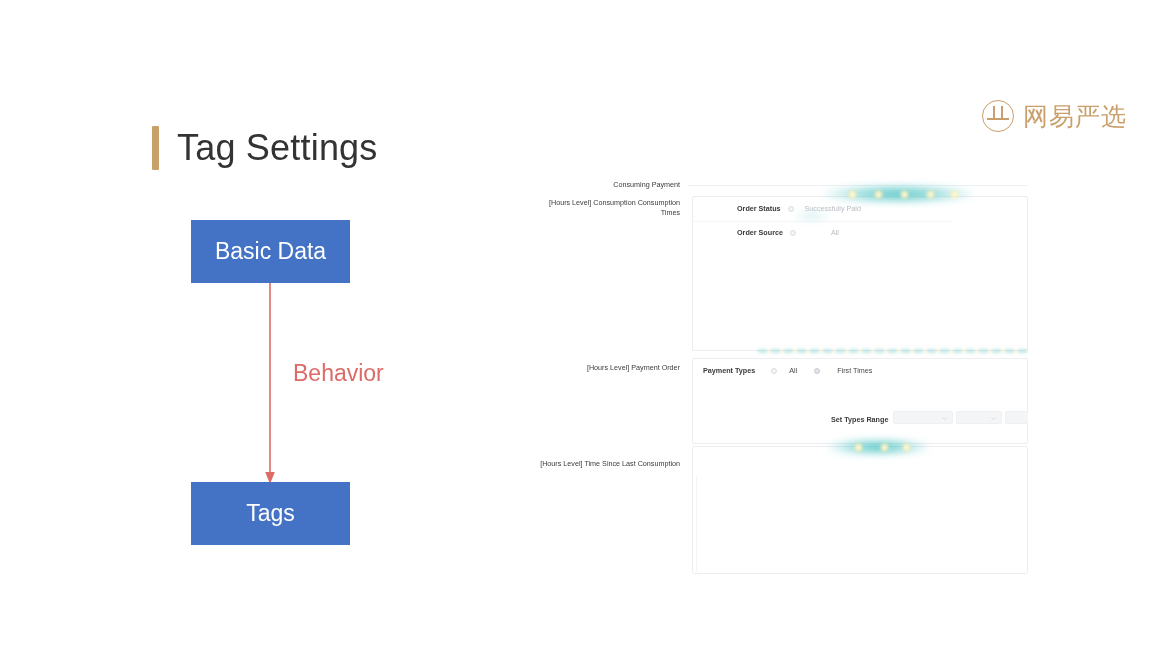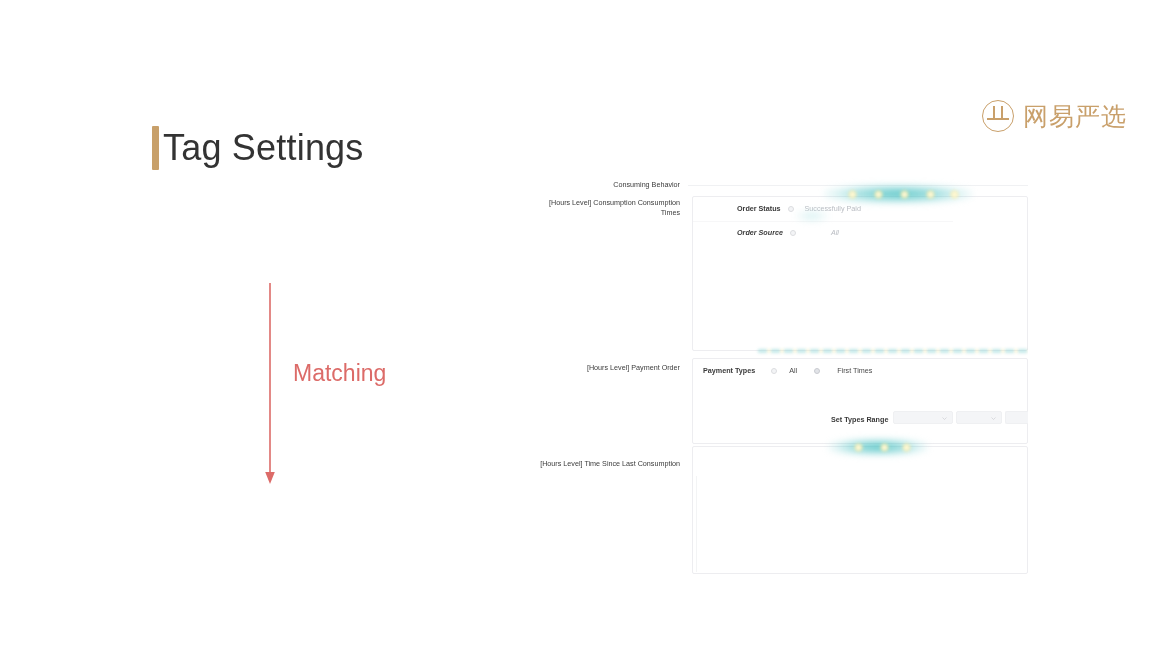--- a/index.html
+++ b/index.html
@@ -16,21 +16,21 @@
     -webkit-font-smoothing: antialiased;
   }
 
   
   #slide-title-wrap {
     position: absolute;
     left: 152px;
     top: 126px;
     display: flex;
     align-items: center;
-    gap: 4px;
+    gap: 18px;
   }
   #title-accent-bar {
     width: 7px;
     height: 44px;
     background: #c8a06a;
     border-radius: 1px;
   }
   #slide-title {
     font-size: 36px;
     color: #333333;
@@ -277,50 +277,56 @@
   <div id="brand-mark">
     <div class="ring"></div>
     <div class="v1"></div>
     <div class="v2"></div>
     <div class="h1"></div>
   </div>
   <div id="brand-name">网易严选</div>
 </div>
 
 <div id="flow-diagram">
+  <div class="flow-box" id="flow-box-basic-data">
+    <span>Basic Data</span>
+  </div>
 
   <svg id="flow-arrow" viewBox="0 0 16 203">
     <line x1="8" y1="0" x2="8" y2="190" stroke="#dc6b68" stroke-width="1.6"></line>
     <polygon points="8,201 3.2,189 12.8,189" fill="#dc6b68"></polygon>
   </svg>
 
-  <div id="flow-label-matching">Matching</div>
-
+  <div id="flow-label-matching">Behavior</div>
+
+  <div class="flow-box" id="flow-box-tags">
+    <span>Tags</span>
+  </div>
 </div>
 
 <div id="app-screenshot">
 
   <div class="form-row" style="top:4px;">
-    <div class="row-label" style="left:0px; top:0px;">Consuming Behavior</div>
+    <div class="row-label" style="left:0px; top:0px;">Consuming Payment</div>
     <div class="row-divider" style="left:160px; top:5px; width:340px;"></div>
   </div>
 
   <div class="form-row" style="top:22px;">
     <div class="row-label" style="left:0px; top:0px;">[Hours Level] Consumption Consumption Times</div>
   </div>
 
   <div class="field-card" style="left:164px; top:20px; width:336px; height:155px;">
 
     <div class="field-line" style="left:44px; top:7px; gap:7px;">
       <span class="field-label">Order Status</span>
       <span class="radio-dot"></span>
       <span class="field-value" style="margin-left:4px;">Successfully Paid</span>
     </div>
 
-    <div class="field-line" style="left:44px; top:31px; gap:7px;font-style:italic;">
+    <div class="field-line" style="left:44px; top:31px; gap:7px;">
       <span class="field-label">Order Source</span>
       <span class="radio-dot"></span>
       <span class="field-value" style="margin-left:28px;">All</span>
     </div>
 
     <div class="row-divider" style="left:0px; top:24px; width:260px; opacity:0.55;"></div>
   </div>
 
   <div class="glow-band" style="left:296px; top:8px; width:148px; height:20px;">
     <div class="band-bg"></div>

